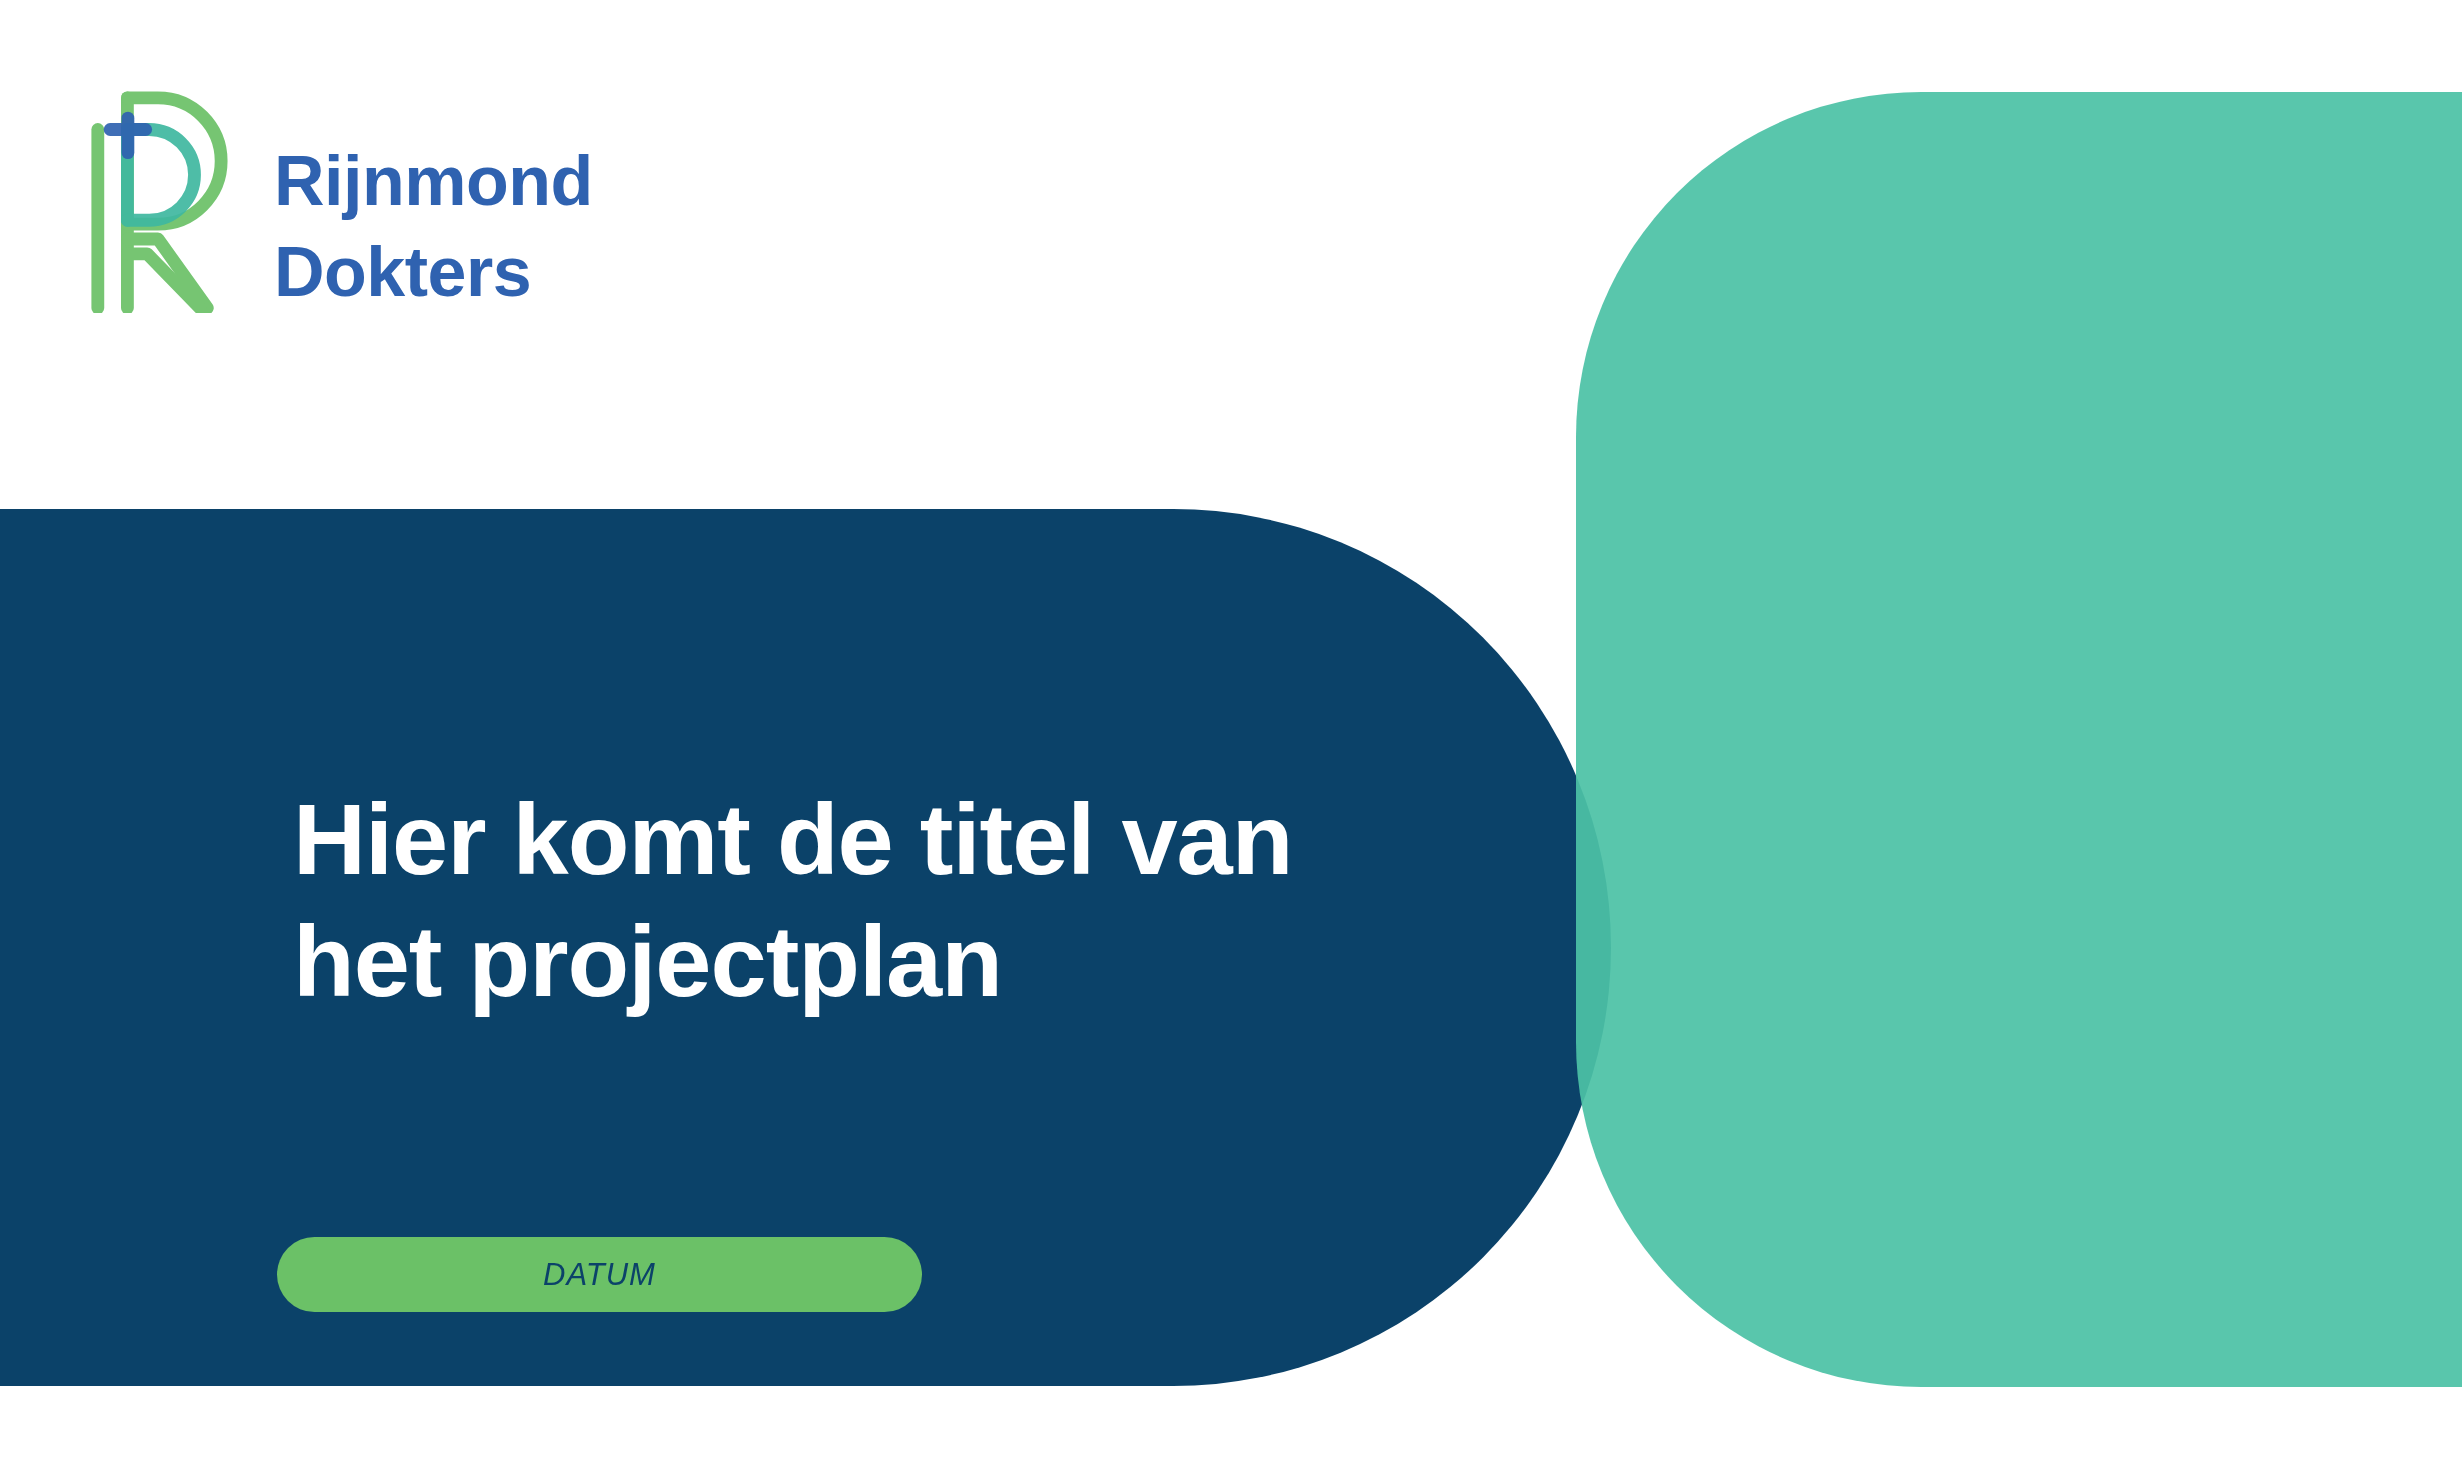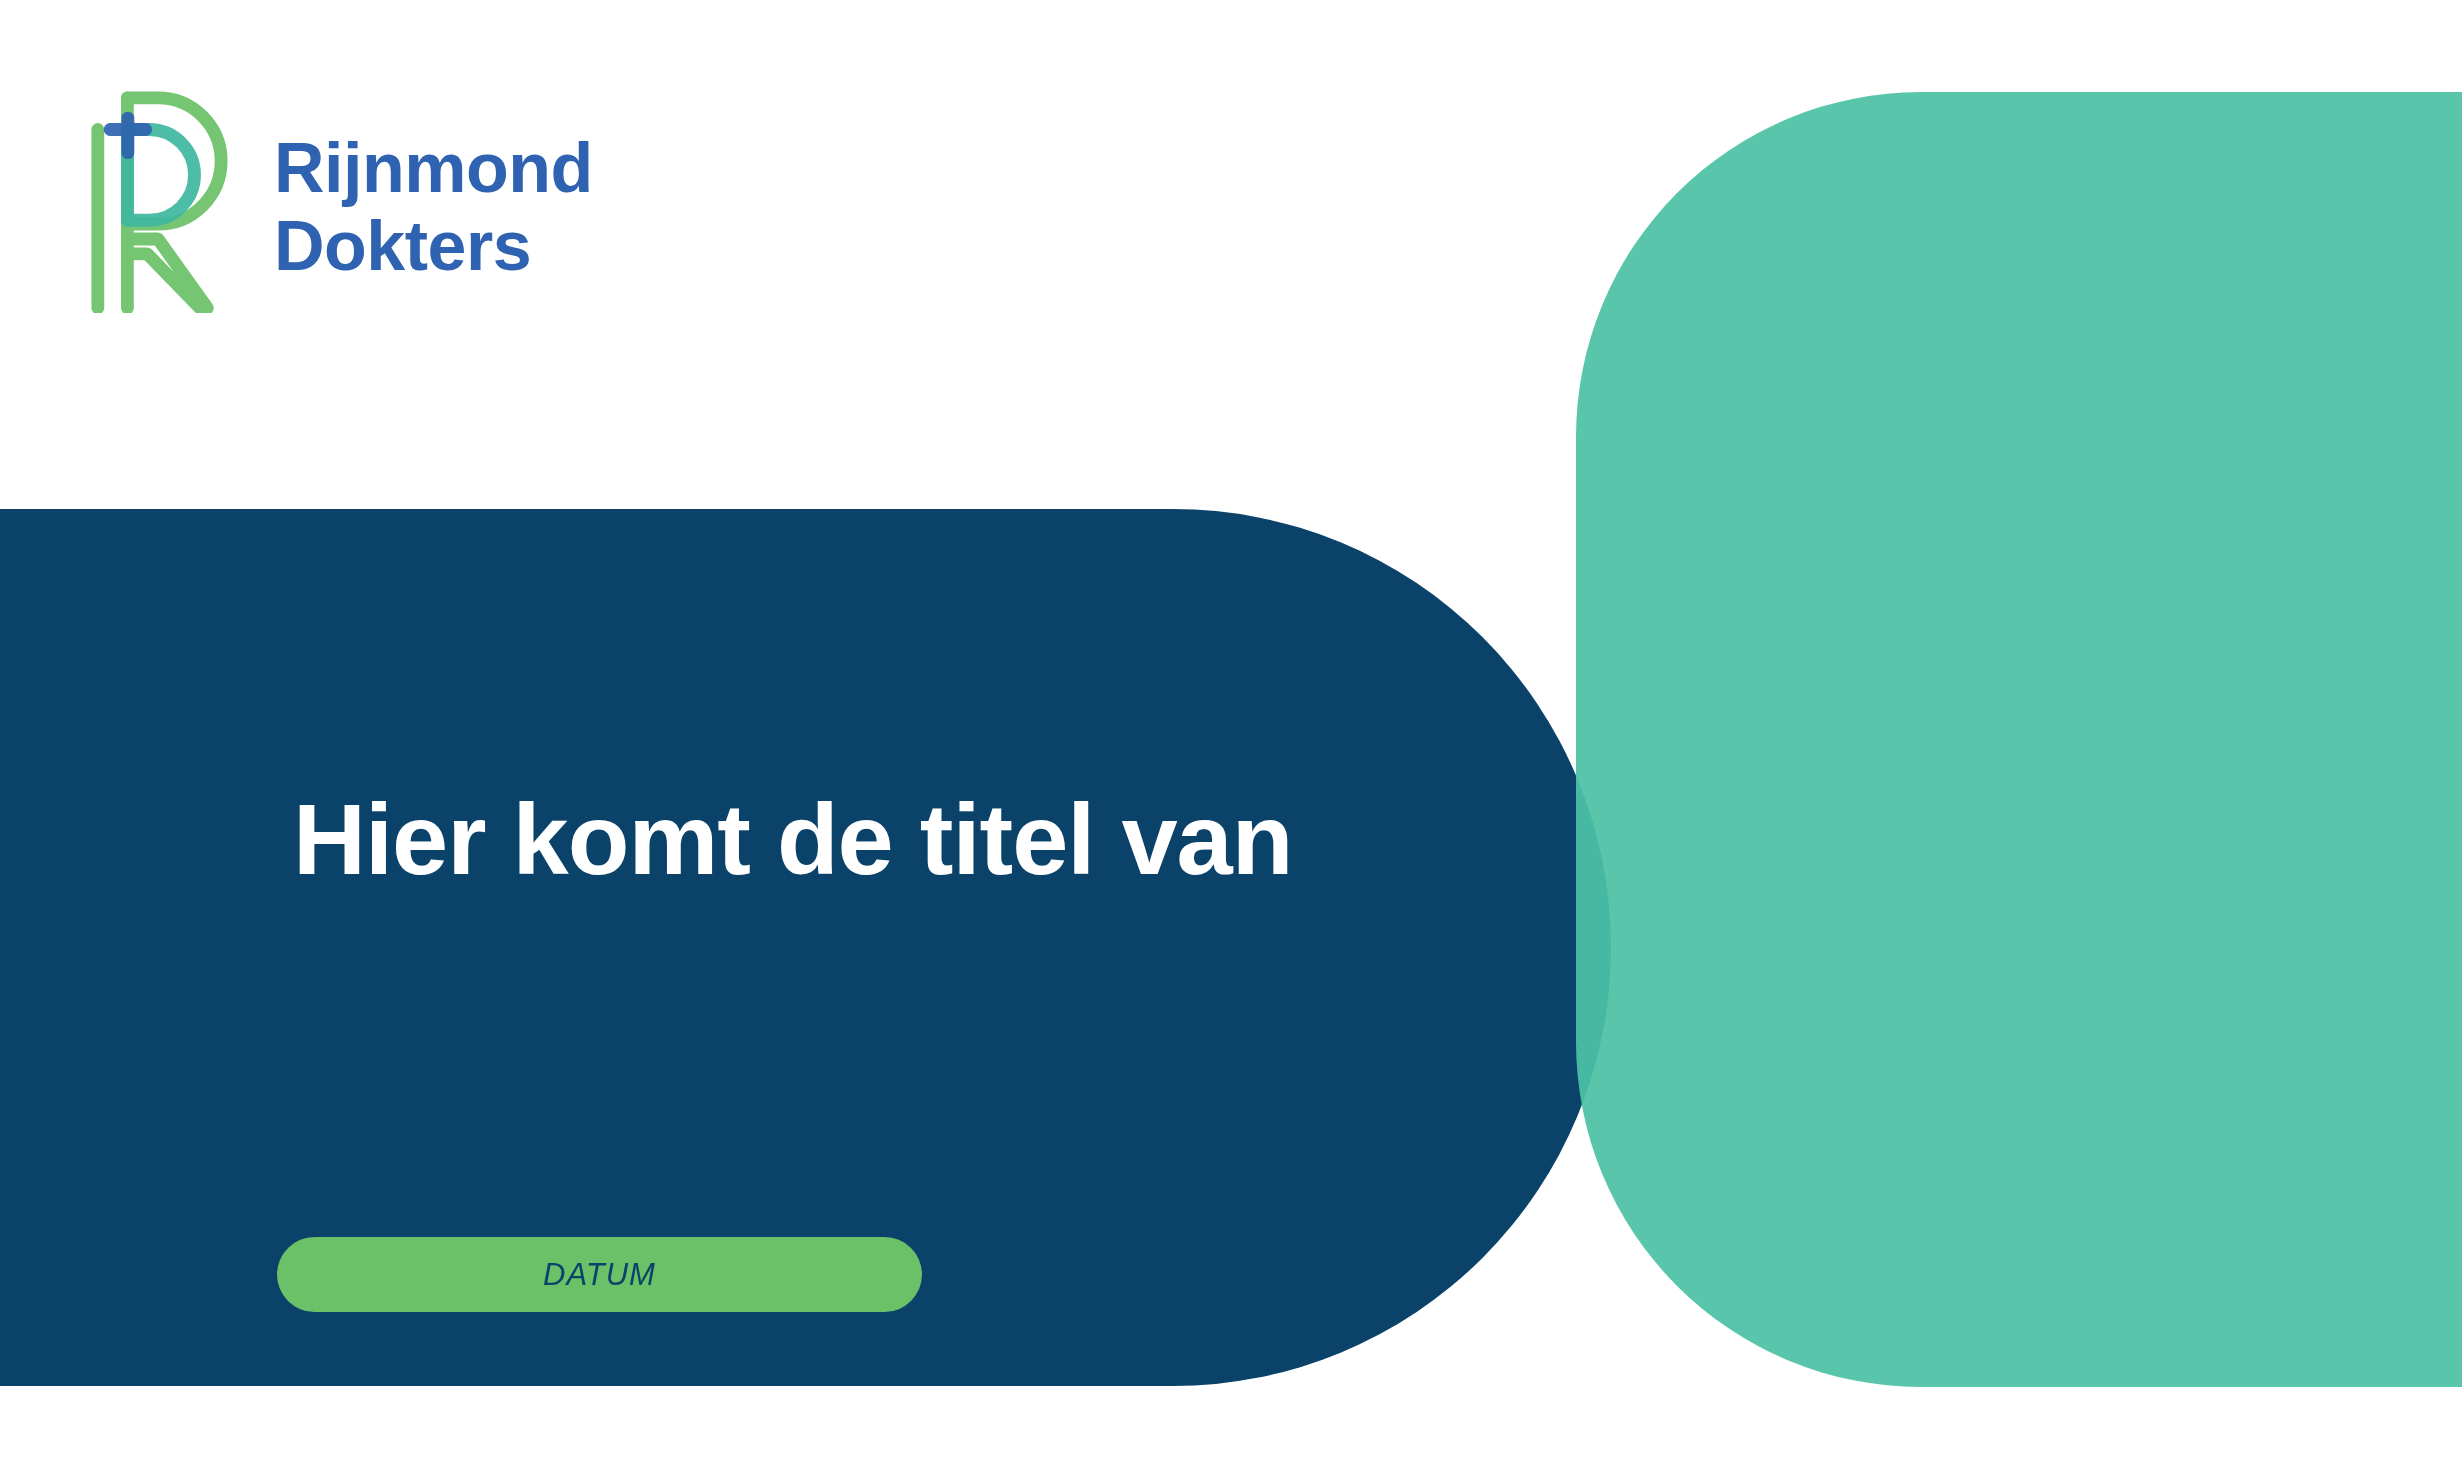--- a/index.html
+++ b/index.html
@@ -74,20 +74,21 @@
     margin-top: 38px;
   }
   .logo-word {
     font-family: "Liberation Sans", sans-serif;
     font-weight: bold;
     font-size: 70px;
     line-height: 1.12;
     letter-spacing: -0.5px;
     color: #2F62B0;
     white-space: nowrap;
+    margin-top: 13px;
   }
 
   
   .title-block {
     position: absolute;
     left: 293px;
     top: 778px;
     width: 1221px;
     z-index: 8;
   }
@@ -163,20 +164,21 @@
 
     <div class="logo-wordmark">
       <span class="logo-word">Rijnmond</span>
       <span class="logo-word">Dokters</span>
     </div>
   </div>
 
   <div class="title-block">
     <h1 class="slide-title">
       <span>Hier komt de titel van</span><br>
+      <span>het projectplan</span>
     </h1>
   </div>
 
   <button class="date-pill">
     <span class="date-pill-label">DATUM</span>
   </button>
 
 </div>
 
 

